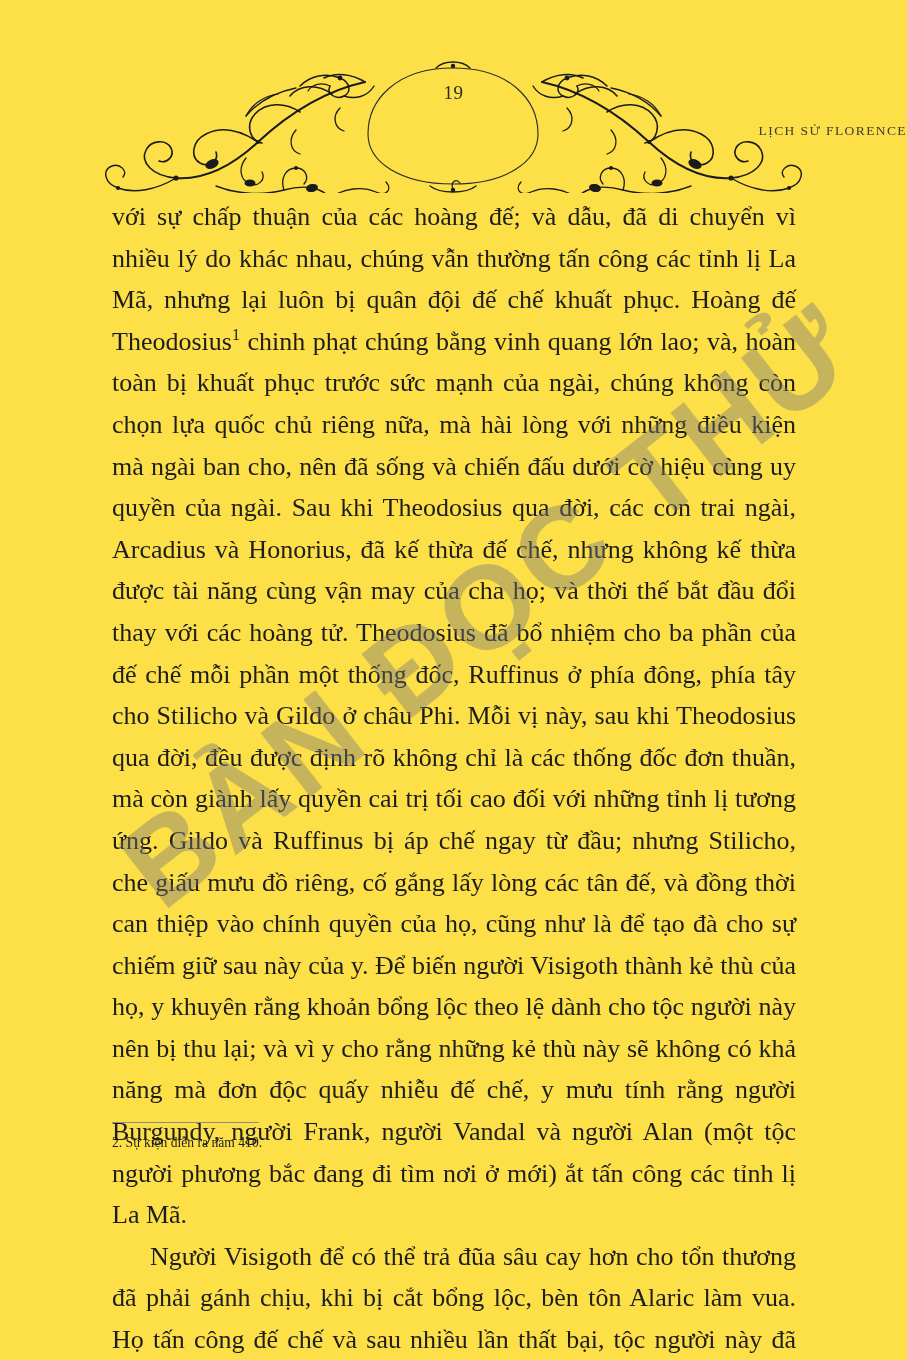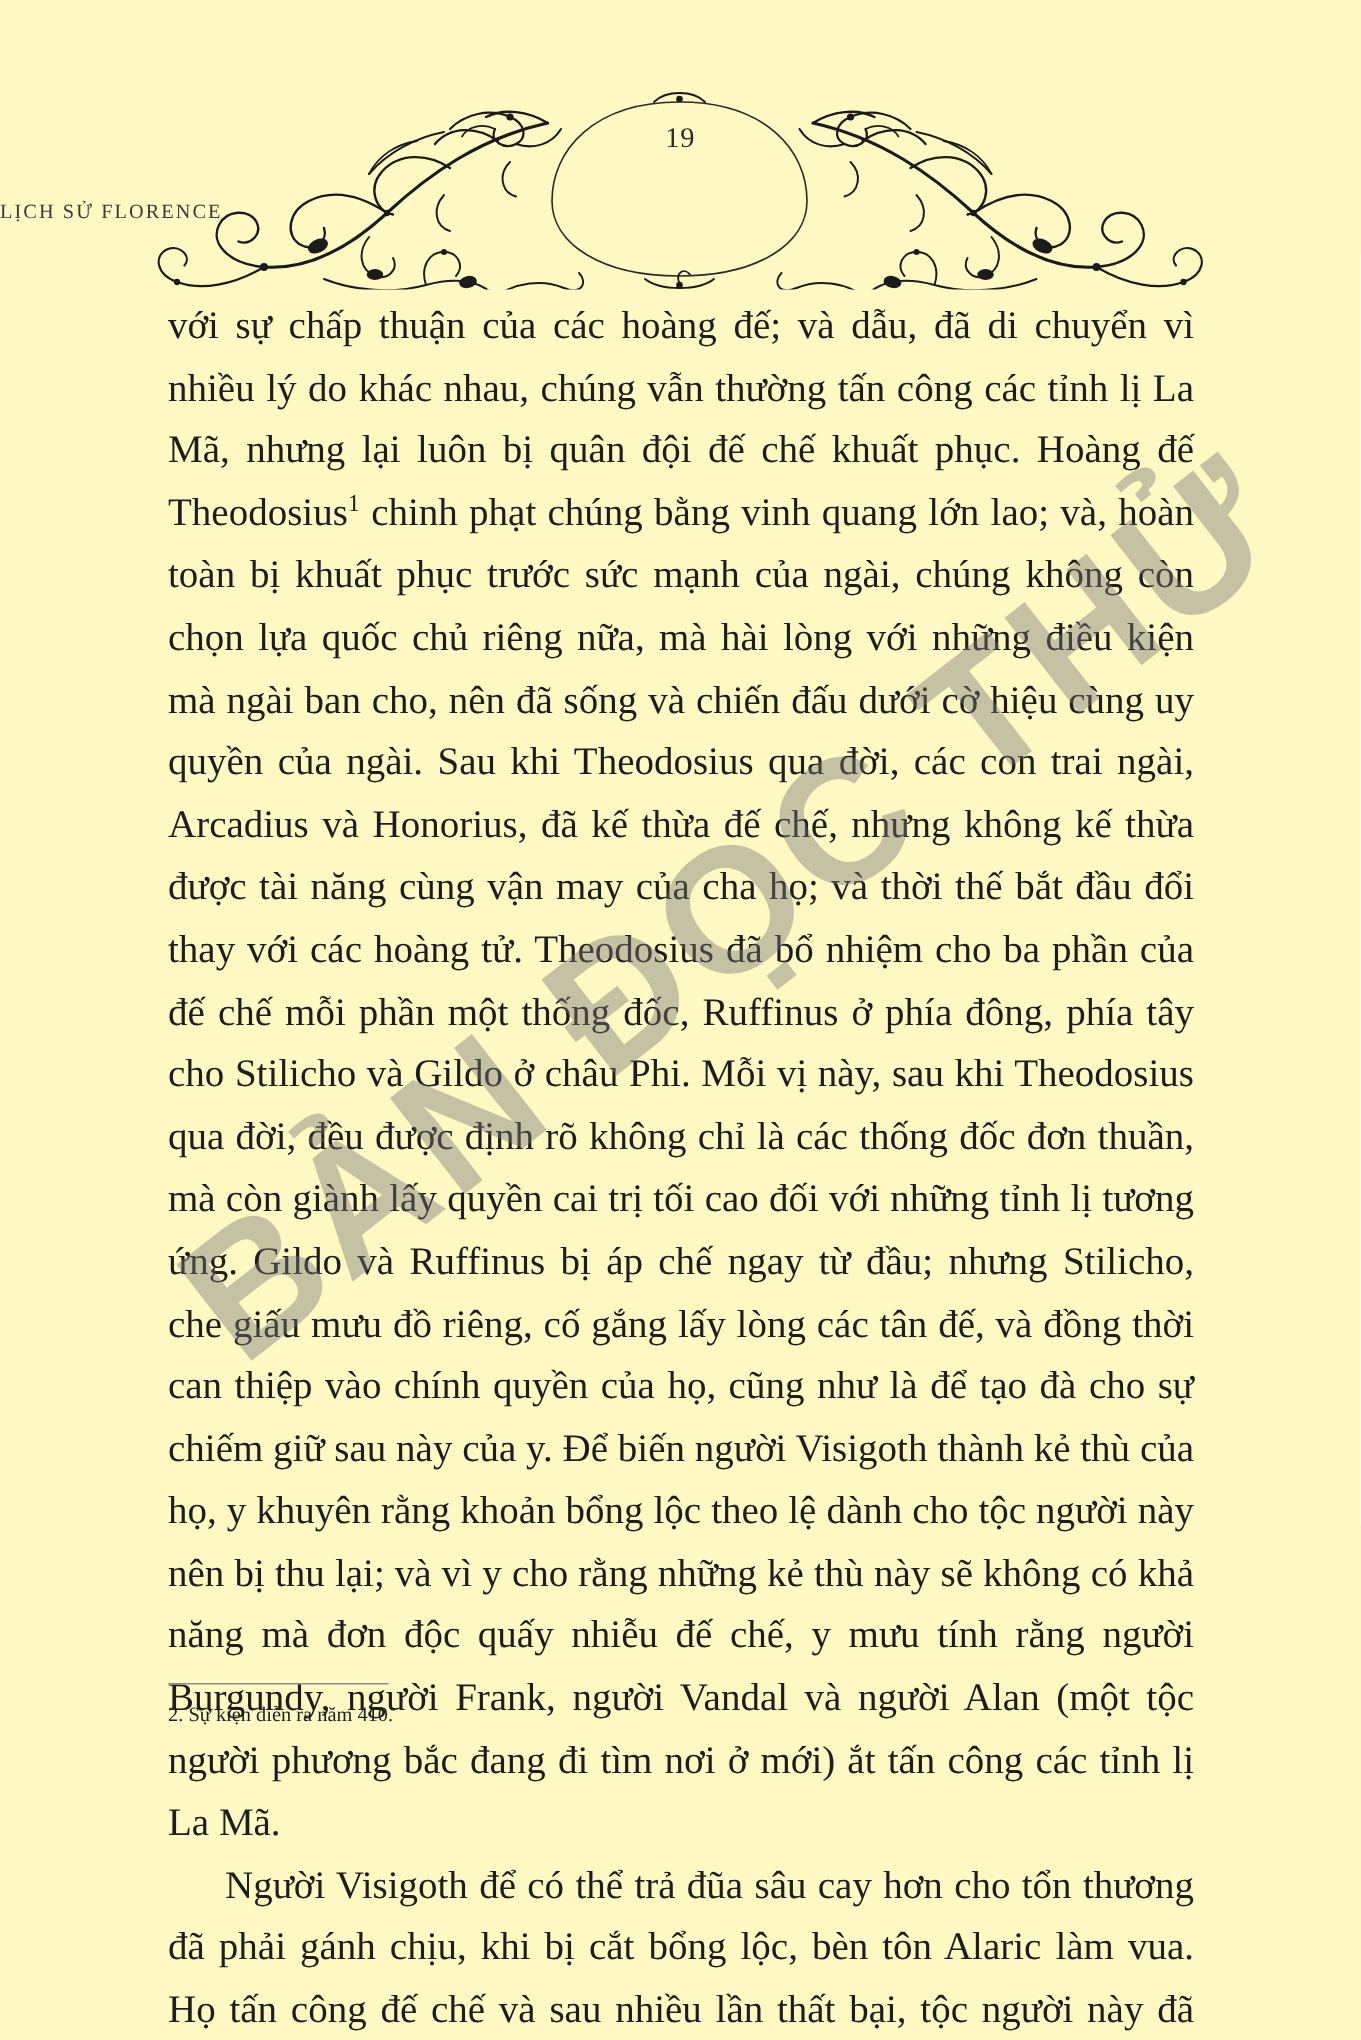--- a/index.html
+++ b/index.html
@@ -4,21 +4,21 @@
 <style>
   html, body {
     margin: 0;
     padding: 0;
     background: #ffffff;
   }
   .page {
     position: relative;
     width: 907px;
     height: 1360px;
-    background: #fef9c3;
+    background: #fde047;
     overflow: hidden;
     font-family: "Liberation Serif", "DejaVu Serif", serif;
     color: #1a1a1a;
   }
 
   
   .header-orn {
     position: absolute;
     left: 0;
     top: 38px;
@@ -43,22 +43,22 @@
     top: 44px;
     text-align: center;
     font-size: 19px;
     letter-spacing: 0.5px;
     color: #2b2b2b;
     font-family: "Liberation Serif", "DejaVu Serif", serif;
   }
   .running-title {
     position: absolute;
     left: 0; right: 0;
-    top: 95px;
-    text-align: left;
+    top: 85px;
+    text-align: right;
     font-size: 13.5px;
     letter-spacing: 1.4px;
     color: #3a3a3a;
     font-family: "Liberation Serif", "DejaVu Serif", serif;
   }
 
   
   .watermark {
     position: absolute;
     left: 50px;

